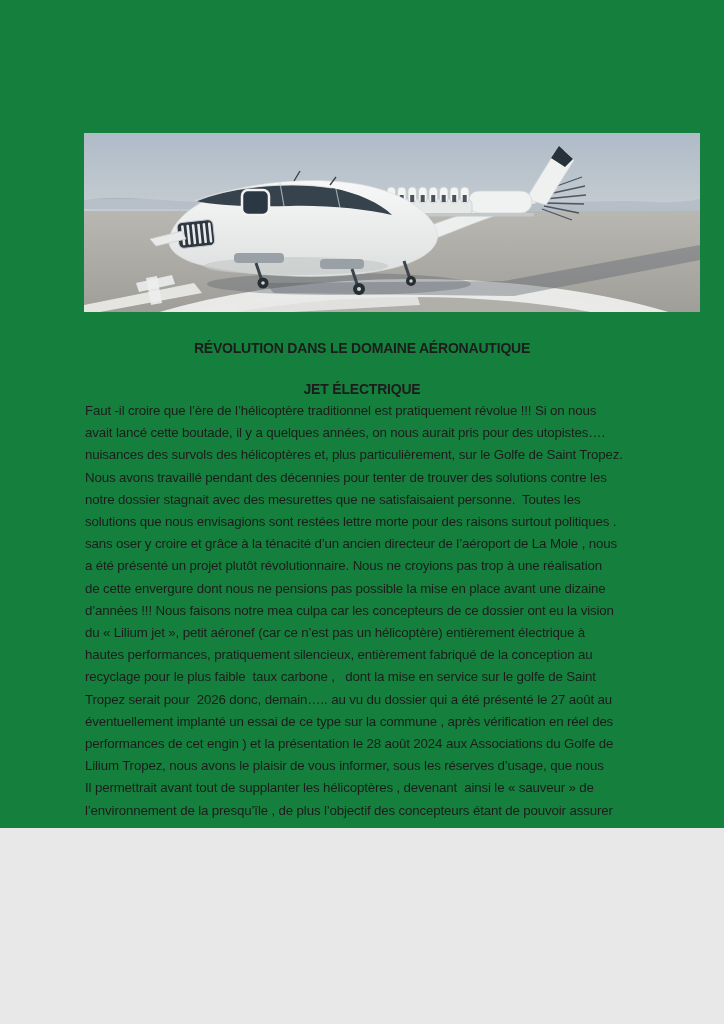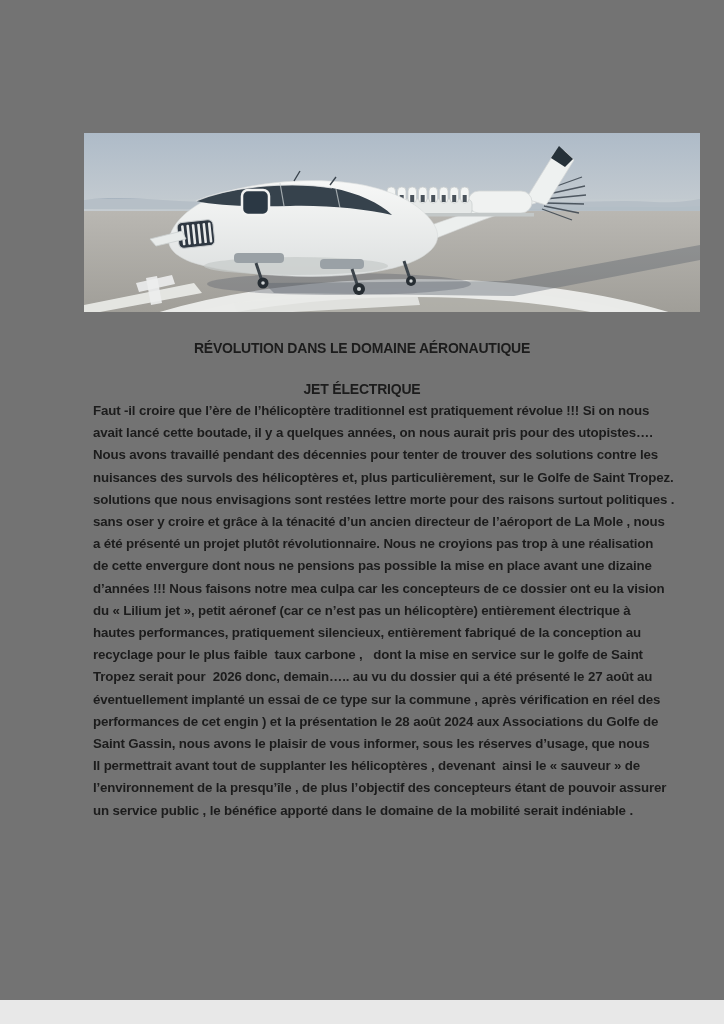--- a/index.html
+++ b/index.html
@@ -1,40 +1,40 @@
 <!DOCTYPE html>
 <html><head>
 <meta charset="utf-8">
 <style>
   html,body { margin:0; padding:0; background:#e8e8e8; }
   .page {
     position:relative;
-    width:724px; height:1000px;
-    background:#737373;
+    width:724px; height:828px;
+    background:#15803d;
     font-family:"Liberation Sans", sans-serif;
     overflow:hidden;
     margin:0 auto;
   }
   .photo {
     position:absolute; left:84px; top:133px;
     width:616px; height:179px; margin:0;
   }
   .photo svg { display:block; width:100%; height:100%; }
   .doc-title, .doc-subtitle {
     position:absolute; left:0; width:724px;
     text-align:center;
     font-size:14px; font-weight:bold;
     color:#1c1c1c; letter-spacing:-0.2px;
   }
   .doc-title   { top:331px; }
   .doc-subtitle{ top:369px; }
   .body-text {
     position:absolute; left:85px; top:400px; width:615px;
-    font-size:13.3px; font-weight:bold; color:#1c1c1c;
-    line-height:22.2px; letter-spacing:-0.15px;margin-left:8px;
+    font-size:13.3px; font-weight:normal; color:#1c1c1c;
+    line-height:22.2px; letter-spacing:-0.15px;
   }
   .body-text div { white-space:pre; }
 </style>
 </head>
 <body>
 
 <div class="page">
 
   <figure class="photo">
     <svg viewBox="0 0 616 179" preserveAspectRatio="none">
@@ -159,32 +159,33 @@
       </g>
     </svg>
   </figure>
 
   <h1 class="doc-title">RÉVOLUTION DANS LE DOMAINE AÉRONAUTIQUE</h1>
   <h2 class="doc-subtitle">JET ÉLECTRIQUE</h2>
 
   <div class="body-text">
       <div>Faut -il croire que l’ère de l’hélicoptère traditionnel est pratiquement révolue !!! Si on nous</div>
       <div>avait lancé cette boutade, il y a quelques années, on nous aurait pris pour des utopistes….</div>
+      <div>nuisances des survols des hélicoptères et, plus particulièrement, sur le Golfe de Saint Tropez.</div>
       <div>Nous avons travaillé pendant des décennies pour tenter de trouver des solutions contre les</div>
-      <div>nuisances des survols des hélicoptères et, plus particulièrement, sur le Golfe de Saint Tropez.</div>
+      <div>notre dossier stagnait avec des mesurettes que ne satisfaisaient personne.  Toutes les</div>
       <div>solutions que nous envisagions sont restées lettre morte pour des raisons surtout politiques .</div>
       <div>sans oser y croire et grâce à la ténacité d’un ancien directeur de l’aéroport de La Mole , nous</div>
       <div>a été présenté un projet plutôt révolutionnaire. Nous ne croyions pas trop à une réalisation</div>
       <div>de cette envergure dont nous ne pensions pas possible la mise en place avant une dizaine</div>
       <div>d’années !!! Nous faisons notre mea culpa car les concepteurs de ce dossier ont eu la vision</div>
       <div>du « Lilium jet », petit aéronef (car ce n’est pas un hélicoptère) entièrement électrique à</div>
       <div>hautes performances, pratiquement silencieux, entièrement fabriqué de la conception au</div>
       <div>recyclage pour le plus faible  taux carbone ,   dont la mise en service sur le golfe de Saint</div>
       <div>Tropez serait pour  2026 donc, demain….. au vu du dossier qui a été présenté le 27 août au</div>
       <div>éventuellement implanté un essai de ce type sur la commune , après vérification en réel des</div>
       <div>performances de cet engin ) et la présentation le 28 août 2024 aux Associations du Golfe de</div>
-      <div>Saint Gassin, nous avons le plaisir de vous informer, sous les réserves d’usage, que nous</div>
+      <div>Lilium Tropez, nous avons le plaisir de vous informer, sous les réserves d’usage, que nous</div>
       <div>Il permettrait avant tout de supplanter les hélicoptères , devenant  ainsi le « sauveur » de</div>
       <div>l’environnement de la presqu’île , de plus l’objectif des concepteurs étant de pouvoir assurer</div>
       <div>un service public , le bénéfice apporté dans le domaine de la mobilité serait indéniable .</div>
     </div>
 
 </div>
 
 </body></html>

